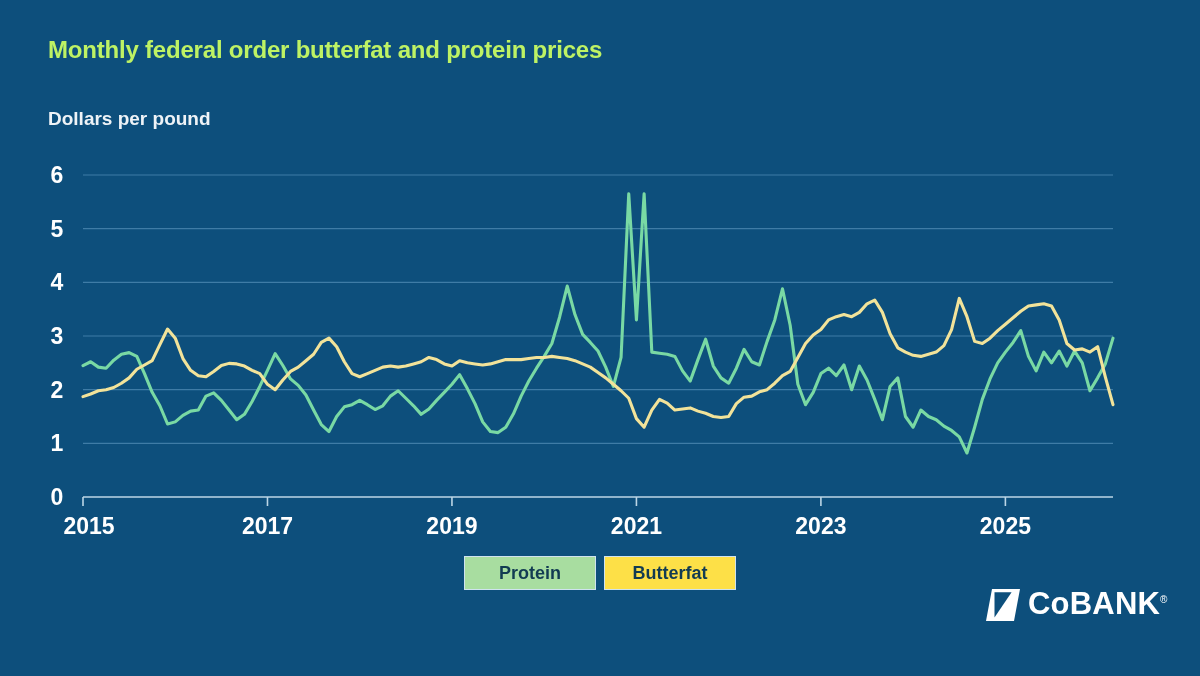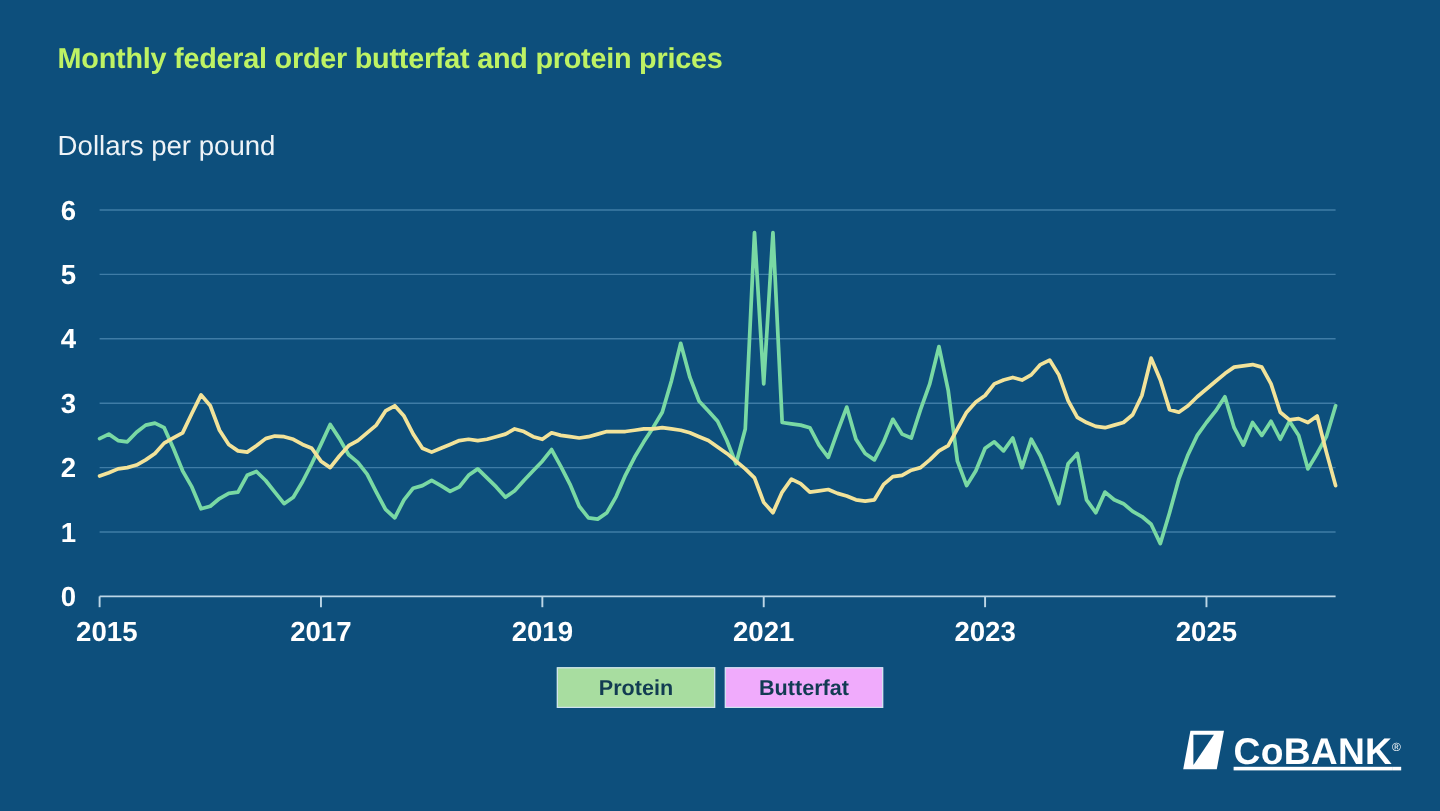--- a/index.html
+++ b/index.html
@@ -30,22 +30,22 @@
     font-size: 24px;
     font-weight: bold;
     letter-spacing: -0.2px;
     color: #bef264;
     white-space: nowrap;
   }
   #chart-subtitle {
     position: absolute;
     left: 48px;
     top: 108px;
-    font-size: 23px;
-    font-weight: normal;
+    font-size: 19px;
+    font-weight: bold;
     color: #eef3f7;
     white-space: nowrap;
   }
   #plot-wrap {
     position: absolute;
     left: 0;
     top: 0;
     width: 1200px;
     height: 676px;
   }
@@ -100,25 +100,24 @@
     font-size: 18px;
     font-weight: bold;
     color: #123b52;
     border: 1.5px solid #cfe3ef;
     box-sizing: border-box;
     padding: 16px 14px;
   }
   #logo {
     position: absolute;
     left: 985px;
-    top: 608px;
+    top: 588px;
     display: flex;
-    align-items: flex-end;
+    align-items: flex-start;
     gap: 7px;
-    text-decoration: underline;
   }
   #logo-mark { display: block; }
   #logo-text {
     font-size: 31px;
     font-weight: bold;
     color: #ffffff;
     letter-spacing: 0.2px;
     line-height: 1;
     position: relative;
     white-space: nowrap;
@@ -177,21 +176,21 @@
           <polyline points="83.00,365.52 90.69,361.76 98.37,367.13 106.06,368.20 113.75,360.15 121.43,354.25 129.12,352.64 136.81,356.39 144.49,373.57 152.18,392.35 159.87,405.77 167.55,424.01 175.24,421.87 182.93,415.43 190.61,411.13 198.30,410.06 205.99,396.11 213.67,392.89 221.36,400.40 229.04,410.06 236.73,419.72 244.42,414.35 252.10,401.47 259.79,386.45 267.48,370.35 275.16,353.71 282.85,365.52 290.54,378.93 298.22,385.37 305.91,395.03 313.60,410.06 321.28,424.55 328.97,431.53 336.66,416.50 344.34,406.84 352.03,404.69 359.72,400.40 367.40,404.69 375.09,409.52 382.78,405.77 390.46,396.11 398.15,390.74 405.84,398.25 413.52,405.77 421.21,414.35 428.90,408.99 436.58,400.40 444.27,392.35 451.96,384.30 459.64,374.64 467.33,388.59 475.01,403.62 482.70,421.87 490.39,431.53 498.07,432.60 505.76,427.23 513.45,413.82 521.13,396.11 528.82,381.08 536.51,368.20 544.19,356.39 551.88,343.51 559.57,317.22 567.25,286.09 574.94,314.53 582.63,334.39 590.31,342.44 598.00,351.03 605.69,367.13 613.37,386.45 621.06,357.47 628.75,193.78 636.43,319.90 644.12,193.78 651.81,352.10 659.49,353.17 667.18,354.25 674.87,356.39 682.55,370.88 690.24,381.08 697.93,359.61 705.61,339.22 713.30,366.05 720.99,377.86 728.67,383.23 736.36,368.20 744.04,349.42 751.73,361.76 759.42,364.98 767.10,341.37 774.79,319.90 782.48,288.77 790.16,325.27 797.85,384.30 805.54,404.69 813.22,392.35 820.91,373.57 828.60,368.20 836.28,375.71 843.97,364.98 851.66,389.67 859.34,366.05 867.03,380.01 874.72,399.33 882.40,419.72 890.09,386.45 897.78,377.86 905.46,416.50 913.15,427.23 920.84,410.06 928.52,416.50 936.21,419.72 943.90,426.16 951.58,430.45 959.27,436.89 966.96,452.99 974.64,427.23 982.33,399.33 990.01,378.93 997.70,362.83 1005.39,352.10 1013.07,342.44 1020.76,330.63 1028.45,356.39 1036.13,370.88 1043.82,352.10 1051.51,362.83 1059.19,351.03 1066.88,366.05 1074.57,351.03 1082.25,362.83 1089.94,390.74 1097.63,377.86 1105.31,363.91 1113.00,338.15" class="series-line" stroke="#79d9a4"></polyline>
           <polyline points="83.00,396.64 90.69,393.96 98.37,390.74 106.06,389.67 113.75,387.52 121.43,383.23 129.12,377.86 136.81,369.27 144.49,364.98 152.18,360.69 159.87,344.59 167.55,329.02 175.24,338.15 182.93,358.54 190.61,370.35 198.30,375.71 205.99,376.79 213.67,371.42 221.36,365.52 229.04,363.37 236.73,363.91 244.42,366.05 252.10,370.35 259.79,373.57 267.48,384.30 275.16,389.67 282.85,380.01 290.54,371.42 298.22,367.13 305.91,360.69 313.60,354.25 321.28,342.44 328.97,338.15 336.66,346.73 344.34,361.76 352.03,373.57 359.72,376.79 367.40,373.57 375.09,370.35 382.78,367.13 390.46,366.05 398.15,367.13 405.84,366.05 413.52,363.91 421.21,361.76 428.90,357.47 436.58,359.61 444.27,363.91 451.96,366.05 459.64,360.69 467.33,362.83 475.01,363.91 482.70,364.98 490.39,363.91 498.07,361.76 505.76,359.61 513.45,359.61 521.13,359.61 528.82,358.54 536.51,357.47 544.19,357.47 551.88,356.39 559.57,357.47 567.25,358.54 574.94,360.69 582.63,363.91 590.31,367.13 598.00,372.49 605.69,377.86 613.37,384.30 621.06,390.74 628.75,398.25 636.43,418.65 644.12,427.23 651.81,410.06 659.49,399.33 667.18,403.08 674.87,410.06 682.55,408.99 690.24,407.91 697.93,411.13 705.61,413.28 713.30,416.50 720.99,417.57 728.67,416.50 736.36,403.62 744.04,397.18 751.73,396.11 759.42,391.81 767.10,389.67 774.79,383.23 782.48,375.71 790.16,371.42 797.85,357.47 805.54,343.51 813.22,334.93 820.91,329.56 828.60,319.90 836.28,316.68 843.97,314.53 851.66,316.68 859.34,312.39 867.03,303.80 874.72,300.04 882.40,312.39 890.09,333.85 897.78,347.81 905.46,352.10 913.15,355.32 920.84,356.39 928.52,354.25 936.21,352.10 943.90,345.66 951.58,329.56 959.27,298.43 966.96,316.68 974.64,341.37 982.33,343.51 990.01,338.15 997.70,330.63 1005.39,324.19 1013.07,317.75 1020.76,311.31 1028.45,305.95 1036.13,304.87 1043.82,303.80 1051.51,305.95 1059.19,319.90 1066.88,343.51 1074.57,349.95 1082.25,348.88 1089.94,352.10 1097.63,346.73 1105.31,376.79 1113.00,404.69" class="series-line" stroke="#f2e39a"></polyline>
         </g>
     </svg>
   </div>
 
   <div id="legend">
     <div class="legend-item" style="background: rgb(168, 221, 160);">
       <span>Protein</span>
     </div>
-    <div class="legend-item" style="background: #f0abfc;">
+    <div class="legend-item" style="background: #fde047;">
       <span>Butterfat</span>
     </div>
   </div>
 
   <div id="logo">
     <svg id="logo-mark" width="36" height="34" viewBox="0 0 36 34">
       <path d="M7 1 L35 1 L29 33 L1 33 Z" fill="#ffffff"></path>
       <path d="M9.5 4.2 L26.6 4.2 L9.5 29.6 Z" fill="#0d4f7c"></path>
     </svg>
     <div id="logo-text">

